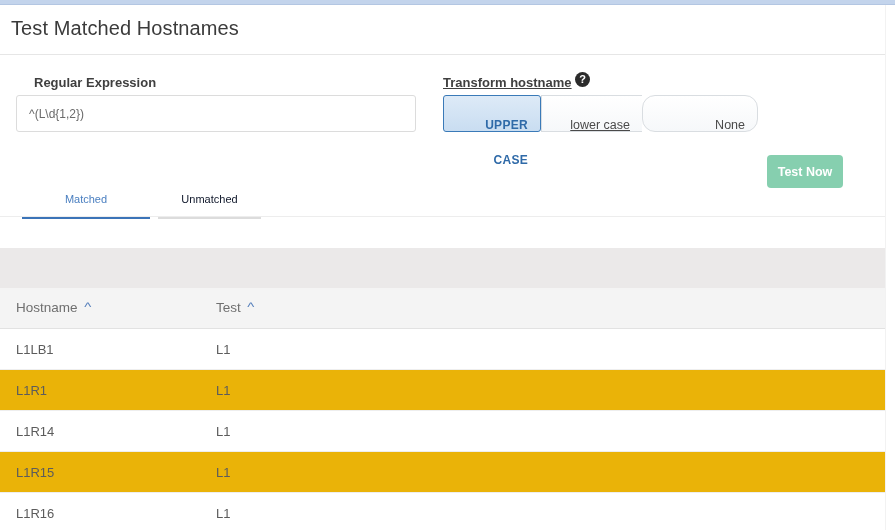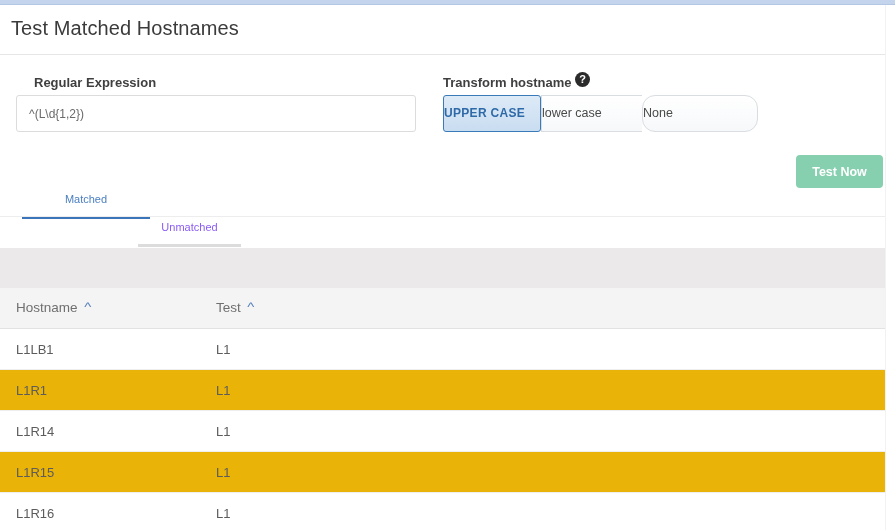--- a/index.html
+++ b/index.html
@@ -81,21 +81,21 @@
     border: 1px solid #dcdcdc;
     border-radius: 3px;
     background: #fff;
     font-family: "Liberation Sans", sans-serif;
     font-size: 12px;
     color: #6a6a6a;
     padding: 0 12px;
     outline: none;
   }
 
-  .transform-label { left: 443px; top: 19px; }
+  .transform-label { left: 443px; top: 19px; text-decoration: underline; }
   .help-icon {
     position: absolute;
     left: 575px;
     top: 16px;
     width: 15px;
     height: 15px;
     border-radius: 50%;
     background: #2b2b2b;
     color: #fff;
     font-size: 11px;
@@ -116,49 +116,49 @@
   .seg-btn {
     height: 37px;
     box-sizing: border-box;
     font-family: "Liberation Sans", sans-serif;
     font-size: 12.5px;
     color: #4a4a4a;
     background: linear-gradient(to bottom, #ffffff 0%, #f6f8fa 100%);
     border: 1px solid #d9dde1;
     border-right-width: 0;
     cursor: pointer;
-    text-align: left;
+    text-align: right;
     line-height: 35px;
-    padding: 0;
+    padding: 12px;
     outline: none;
   }
   .seg-btn:last-child {
     border-right-width: 1px;
     border-radius: 0 3px 3px 0;
   }
   .seg-btn:first-child { border-radius: 3px 0 0 3px; }
   .seg-btn.w1 { width: 98px; }
-  .seg-btn.w2 { width: 101px; }
+  .seg-btn.w2 { width: 101px; text-decoration: underline; }
   .seg-btn.w3 { width: 116px; border-radius: 13px; }
   .seg-btn.active {
     background: linear-gradient(to bottom, #ddeaf7 0%, #c9ddf1 100%);
     border: 1px solid #3a7ab8;
     border-radius: 3px;
     color: #2f6aa8;
     font-weight: bold;
     font-size: 12px;
     letter-spacing: 0.3px;
     z-index: 2;
   }
 
   .test-btn {
     position: absolute;
-    left: 796px;
+    left: 767px;
     top: 99px;
-    width: 87px;
+    width: 76px;
     height: 33px;
     box-sizing: border-box;
     background: #86cfaf;
     border: none;
     border-radius: 4px;
     color: #ffffff;
     font-family: "Liberation Sans", sans-serif;
     font-size: 12.5px;
     font-weight: bold;
     cursor: pointer;
@@ -178,21 +178,21 @@
     top: 0;
     height: 33px;
     font-size: 11px;
     color: #4a7fc0;
     text-align: center;
     line-height: 26px;
     cursor: pointer;
     box-sizing: border-box;
   }
   .tab-matched { left: 22px; width: 128px; border-bottom: 3px solid #3b74b8; }
-  .tab-unmatched { left: 138px; width: 103px; border-bottom: 3px solid #dcdcdc; color: #8b5cf6; margin-top: 28px; }
+  .tab-unmatched { left: 158px; width: 103px; border-bottom: 3px solid #dcdcdc; color: #0f172a; }
   .tabs-rule {
     position: absolute;
     top: 30px;
     left: 0;
     width: 885px;
     height: 1px;
     background: #ededed;
   }
 
   

